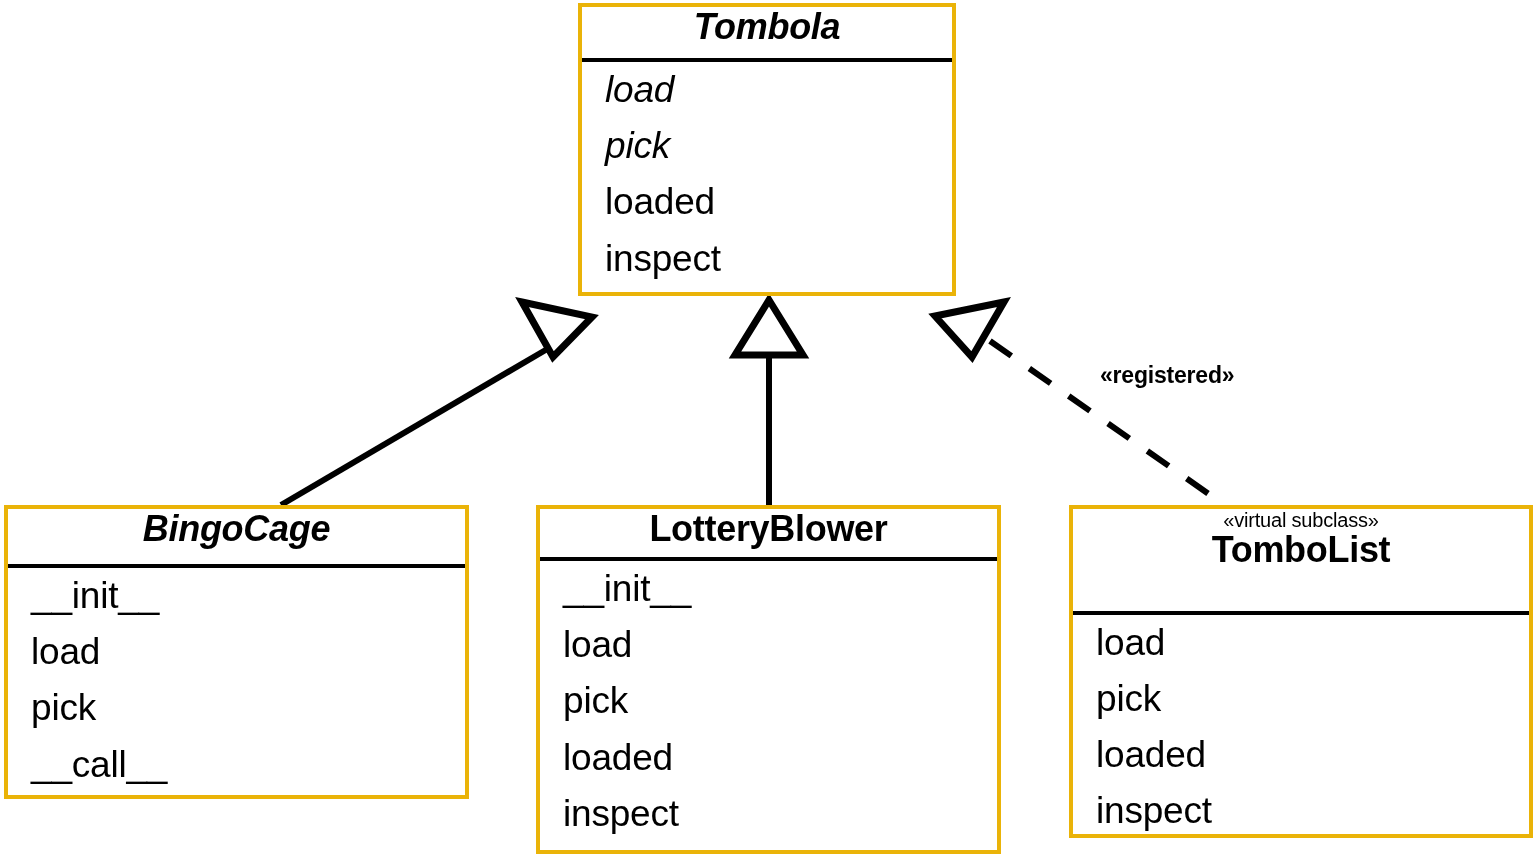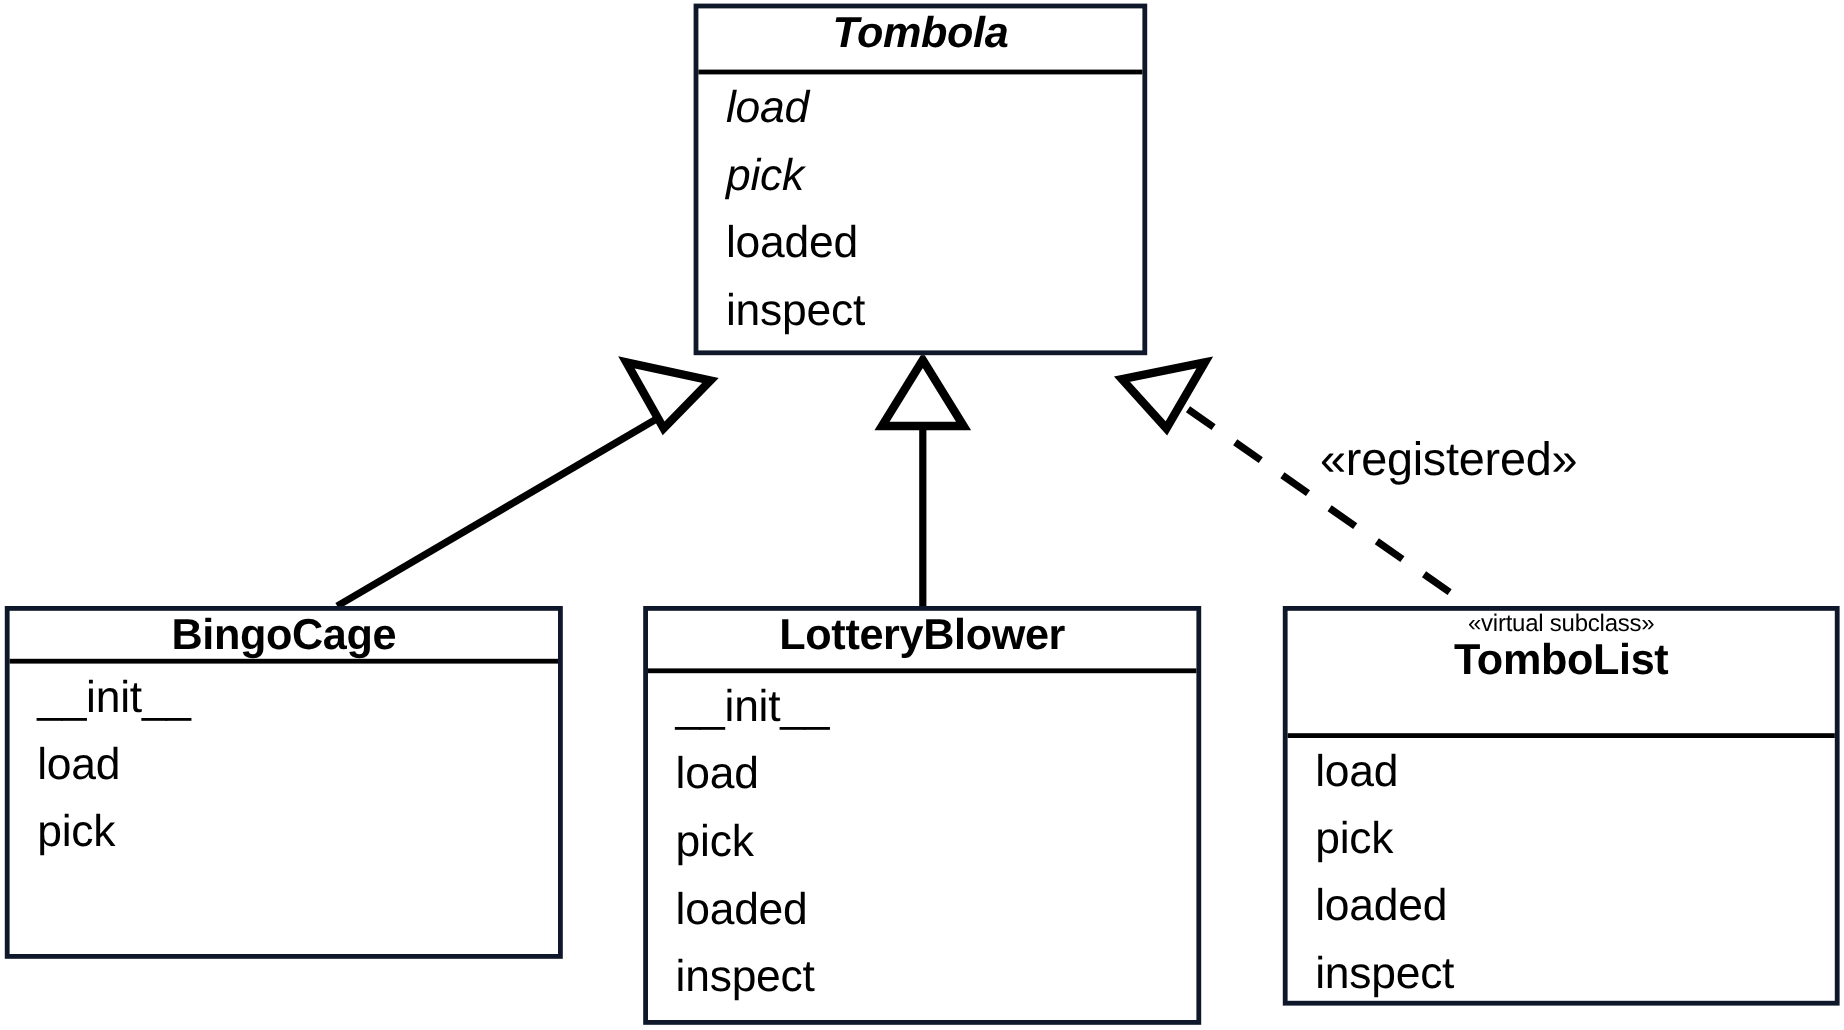--- a/index.html
+++ b/index.html
@@ -22,21 +22,21 @@
     position: absolute;
     left: 0;
     top: 0;
     width: 1537px;
     height: 858px;
     pointer-events: none;
   }
   .uml-class {
     position: absolute;
     box-sizing: border-box;
-    border: 4px solid #0f172a;
+    border: 4px solid #eab308;
     background: #ffffff;
     display: flex;
     flex-direction: column;
   }
   .uml-header {
     box-sizing: border-box;
     border-bottom: 4px solid #000000;
     text-align: center;
     padding: 1px 6px 4px 6px;
     line-height: 1.04;
@@ -67,23 +67,24 @@
     font-size: 37px;
     line-height: 1.52;
     white-space: nowrap;
     letter-spacing: -0.2px;
   }
   .uml-member.abstract {
     font-style: italic;
   }
   .edge-label {
     position: absolute;
-    font-size: 39px;
+    font-size: 23px;
     white-space: nowrap;
     letter-spacing: -0.2px;
+    font-weight: bold;
   }
 </style>
 </head>
 <body>
 
 <div id="canvas">
 
   <svg class="edges" viewBox="0 0 1537 858">
 
     <g>
@@ -108,27 +109,28 @@
     </div>
     <div class="uml-body">
       <div class="uml-member abstract">load</div>
       <div class="uml-member abstract">pick</div>
       <div class="uml-member">loaded</div>
       <div class="uml-member">inspect</div>
     </div>
   </div>
 
   <div class="uml-class" style="left:4px; top:505px; width:465px; height:294px;">
-    <div class="uml-header" style="height:44px;">
+    <div class="uml-header" style="height:59px;font-style:italic;">
       <span class="uml-name">BingoCage</span>
     </div>
     <div class="uml-body">
       <div class="uml-member">__init__</div>
       <div class="uml-member">load</div>
       <div class="uml-member">pick</div>
+      <div class="uml-member">__call__</div>
     </div>
   </div>
 
   <div class="uml-class" style="left:536px; top:505px; width:465px; height:349px;">
     <div class="uml-header" style="height:52px;">
       <span class="uml-name">LotteryBlower</span>
     </div>
     <div class="uml-body">
       <div class="uml-member">__init__</div>
       <div class="uml-member">load</div>

